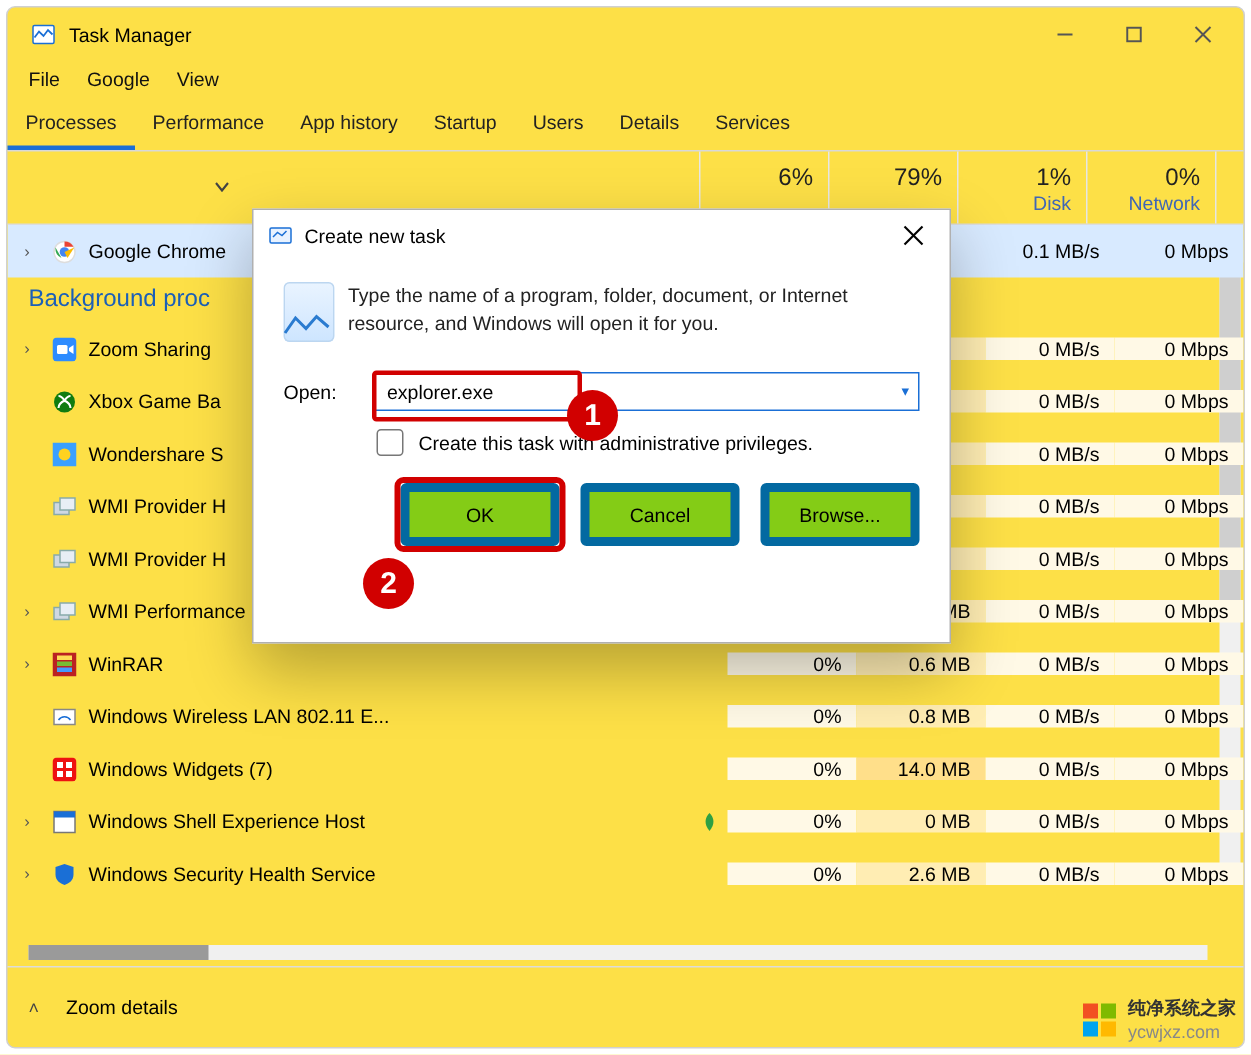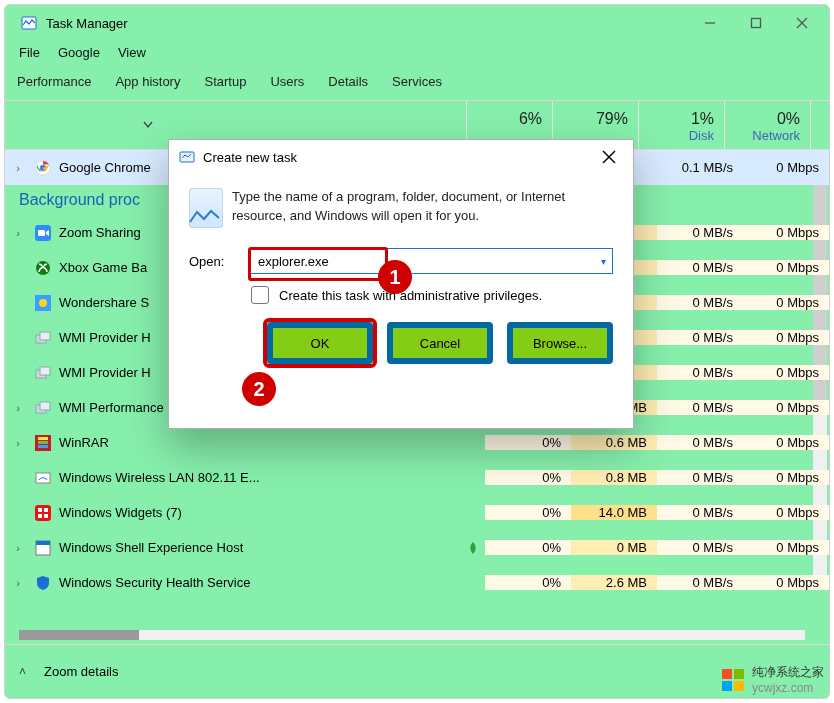--- a/index.html
+++ b/index.html
@@ -1,16 +1,16 @@
 <!DOCTYPE html>
 <html><head>
 <meta charset="utf-8">
 <style>
 html,body{margin:0;padding:0;width:834px;height:703px;font-family:"Segoe UI",Arial,sans-serif;font-size:13px;color:#000;background:#fff;overflow:hidden}
-.window{position:absolute;left:4px;top:4px;width:826px;height:695px;border:1px solid #d0d0d0;border-radius:6px;background:#86efac;box-sizing:border-box}
+.window{position:absolute;left:4px;top:4px;width:826px;height:695px;border:1px solid #d0d0d0;border-radius:6px;background:#fde047;box-sizing:border-box}
 .titlebar{display:flex;align-items:center;height:36px;padding:0 4px}
 .titlebar .app-icon{width:16px;height:16px;margin:0 9px 0 12px}
 .titlebar .title{flex:1;font-size:13px;color:#000}
 .winbtn{width:46px;height:32px;display:flex;align-items:center;justify-content:center;color:#555}
 .menubar{display:flex;gap:18px;padding:4px 0 8px 14px;font-size:13px;color:#111}
 .tabs{display:flex;border-bottom:1px solid #d8d8d8}
 .tab{padding:6px 12px 8px 12px;color:#222;border-bottom:3px solid transparent}
 .tab.active{border-bottom:3px solid #1a6fd6}
 .header-row{display:flex;align-items:flex-end;height:48px;border-bottom:1px solid #dcdcdc}
 .col-name{width:462px;display:flex;align-items:center;padding-left:8px;height:100%;border-right:1px solid #e6e6e6;box-sizing:border-box}
@@ -96,20 +96,21 @@
       </div>
   </div>
 
   <div class="menubar">
     <div>File</div>
     <div>Google</div>
     <div>View</div>
   </div>
 
   <div class="tabs">
+    <div class="tab active">Processes</div>
     <div class="tab">Performance</div>
     <div class="tab">App history</div>
     <div class="tab">Startup</div>
     <div class="tab">Users</div>
     <div class="tab">Details</div>
     <div class="tab">Services</div>
   </div>
 
   <div class="header-row">
     <div class="col-name">
@@ -407,16 +408,16 @@
 <div class="badge badge2">2</div>
 
 <div class="wm">
   <div class="wmlogo">
       <span style="background:#f25022"></span>
       <span style="background:#7fba00"></span>
       <span style="background:#00a4ef"></span>
       <span style="background:#ffb900"></span>
     </div>
   <div>
-    <div style="font-weight:400;color:#333">纯净系统之家</div>
+    <div style="font-weight:700;color:#333">纯净系统之家</div>
     <div style="font-size:12px;color:#888">ycwjxz.com</div>
   </div>
 </div>
 
 </body></html>

